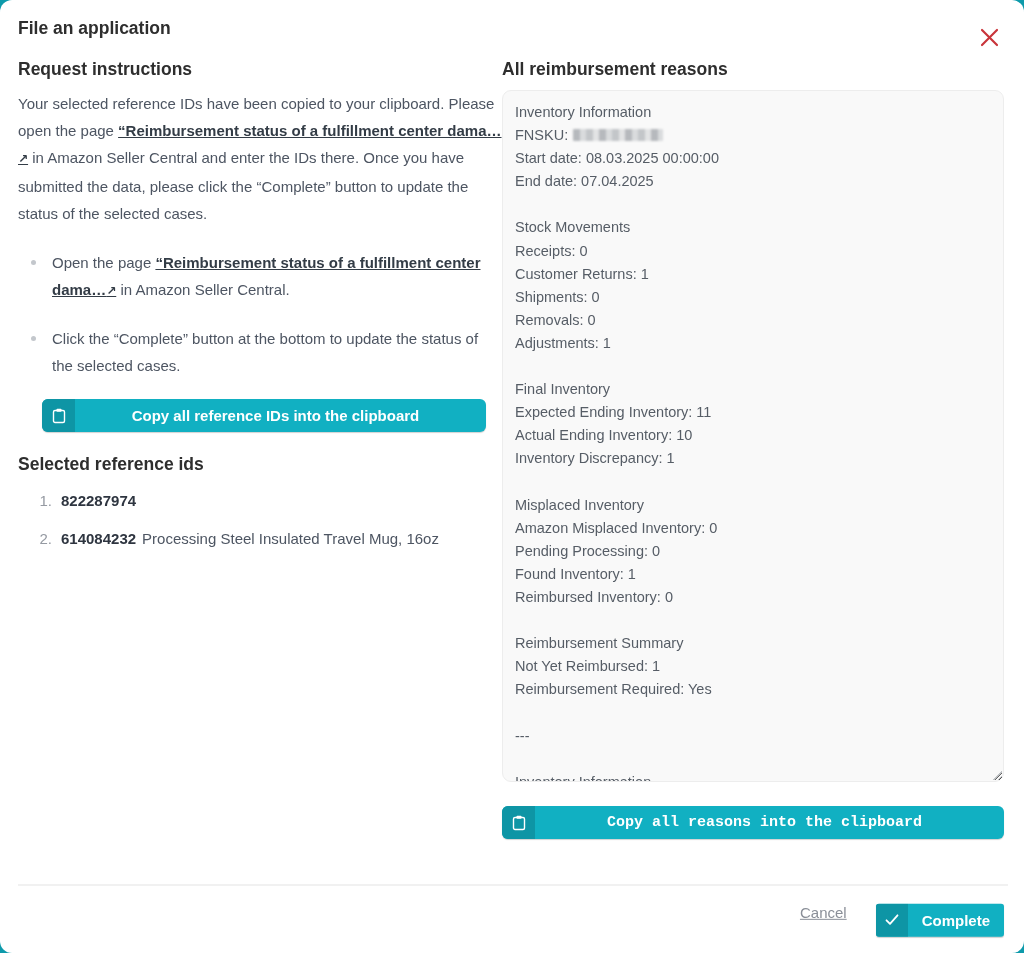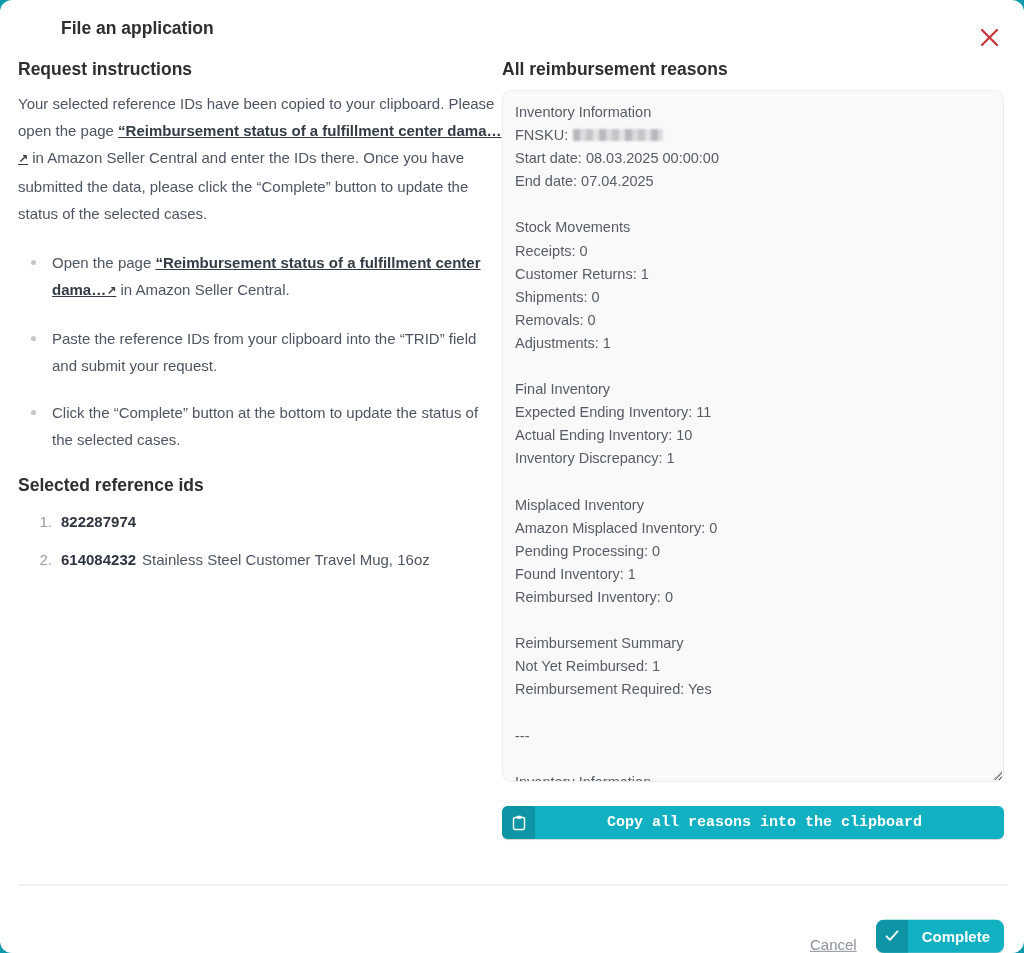--- a/index.html
+++ b/index.html
@@ -9,21 +9,21 @@
     font-family: "Liberation Sans", sans-serif;
     position: relative;
   }
   .modal {
     position: absolute; inset: 0;
     background: #ffffff;
     border-radius: 12px;
     overflow: hidden;
   }
   
-  .modal-header { position: relative; padding: 18px 20px 0 18px; margin-left: 43px; }
+  .modal-header { position: relative; padding: 18px 20px 0 18px; }
   .modal-title { font-size: 17.5px; font-weight: bold; color: #2e2e2e; }
   .close-btn {
     position: absolute; top: 24px; right: 22px;
     width: 26px; height: 26px;
     background: none; border: none; padding: 0; cursor: pointer;
     display: flex; align-items: center; justify-content: center;
   }
   .close-btn svg { stroke: var(--close-red, #c9353b); }
 
   
@@ -104,29 +104,29 @@
   
   .modal-footer {
     position: absolute; left: 0; right: 0; bottom: 0; height: 69px;
   }
   .footer-divider {
     position: absolute; top: 0; left: 18px; right: 16px;
     height: 0; border-top: 2px solid #f1f1f1;
   }
   .footer-actions {
     position: absolute; right: 20px; top: 50%; transform: translateY(-46%);
-    display: flex; align-items: flex-end; gap: 19px; margin-top: 16px;
+    display: flex; align-items: flex-start; gap: 29px;
   }
   .cancel-link {
     font-size: 15px; color: #8a8f98; text-decoration: underline;
     background: none; border: none; padding: 0; font-family: inherit; cursor: pointer;
   }
   .complete-btn {
     display: flex; align-items: stretch; height: 33px;
-    border: none; border-radius: 8px; padding: 0;
+    border: none; border-radius: 3px; padding: 0;
     background: var(--accent, #11b0c2);
     color: #fff; font-family: inherit; font-weight: bold; font-size: 15px;
     cursor: pointer; overflow: hidden;
     box-shadow: 0 1px 1px rgba(0,0,0,0.18);
   }
   .complete-btn .icon-cell {
     width: 32px; flex: none; background: var(--accent-dark, #0e95a5);
     display: flex; align-items: center; justify-content: center;
   }
   .complete-btn .btn-label { display: flex; align-items: center; padding: 0 14px; }
@@ -150,36 +150,44 @@
 
   <div class="columns">
 
     <div class="col-left">
       <h2 class="section-heading">Request instructions</h2>
 
       <p class="intro body-text"><span>Your selected reference IDs have been copied to your clipboard. Please open the page </span><a class="link"><span>“Reimbursement status of a fulfillment center dama…</span><span class="arrow">↗</span></a><span> in Amazon Seller Central and enter the IDs there. Once you have submitted the data, please click the “Complete” button to update the status of the selected cases.</span></p>
 
       <ul class="steps body-text">
         <li><span>Open the page </span><a class="link"><span>“Reimbursement status of a fulfillment center dama…</span><span class="arrow">↗</span></a><span> in Amazon Seller Central.</span></li>
-        <li>Paste the reference IDs from your clipboard into the “TRID” field and submit your request.</li>
         <li>Click the “Complete” button at the bottom to update the status of the selected cases.</li>
       </ul>
 
+      <button class="copy-btn copy-ids-btn">
+        <span class="icon-cell">
+          <svg width="14" height="16" viewBox="0 0 14 16" fill="none" stroke="#ffffff" stroke-width="1.4">
+            <rect x="1.5" y="2.5" width="11" height="12" rx="1.5"></rect>
+            <rect x="4.5" y="0.8" width="5" height="3" rx="0.8" fill="#ffffff" stroke="none"></rect>
+          </svg>
+        </span>
+        <span class="btn-label">Copy all reference IDs into the clipboard</span>
+      </button>
 
       <h2 class="section-heading selected-heading">Selected reference ids</h2>
 
       <div class="ref-list body-text">
         <div class="ref-item">
           <span class="ref-num">1.</span>
           <span class="ref-id">822287974</span>
         </div>
         <div class="ref-item">
           <span class="ref-num">2.</span>
           <span class="ref-id">614084232</span>
-          <span class="ref-name">Stainless Steel Customer Travel Mug, 16oz</span>
+          <span class="ref-name">Processing Steel Insulated Travel Mug, 16oz</span>
         </div>
       </div>
     </div>
 
     <div class="col-right">
       <h2 class="section-heading">All reimbursement reasons</h2>
 
       <div class="reasons-box">
         <div>Inventory Information</div>
         <div><span>FNSKU:</span><span class="redacted"></span></div>

